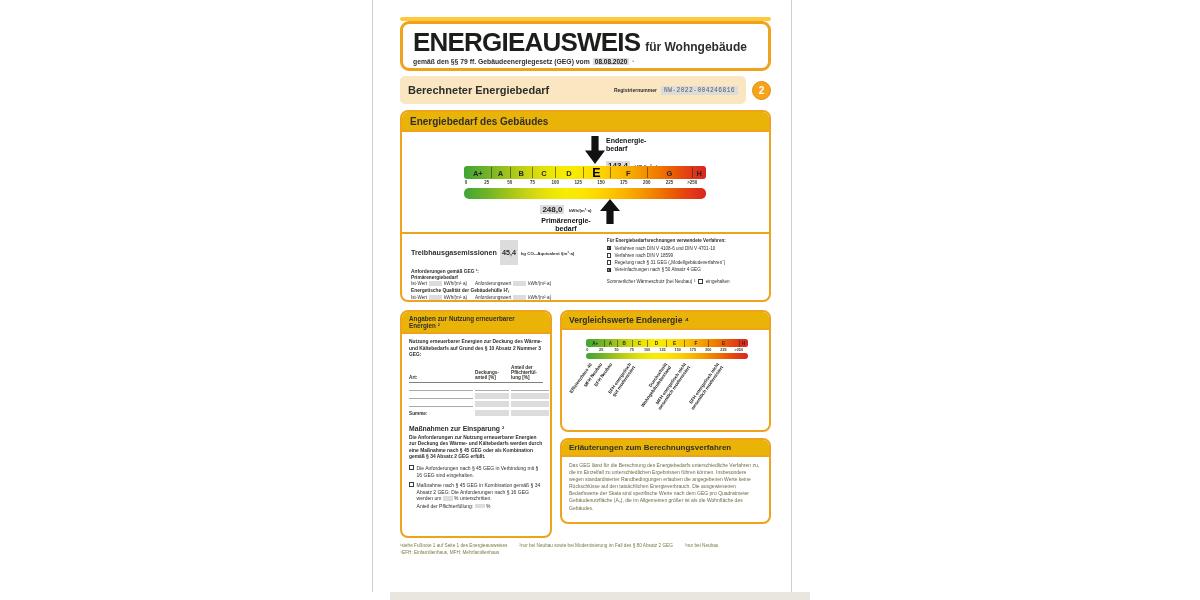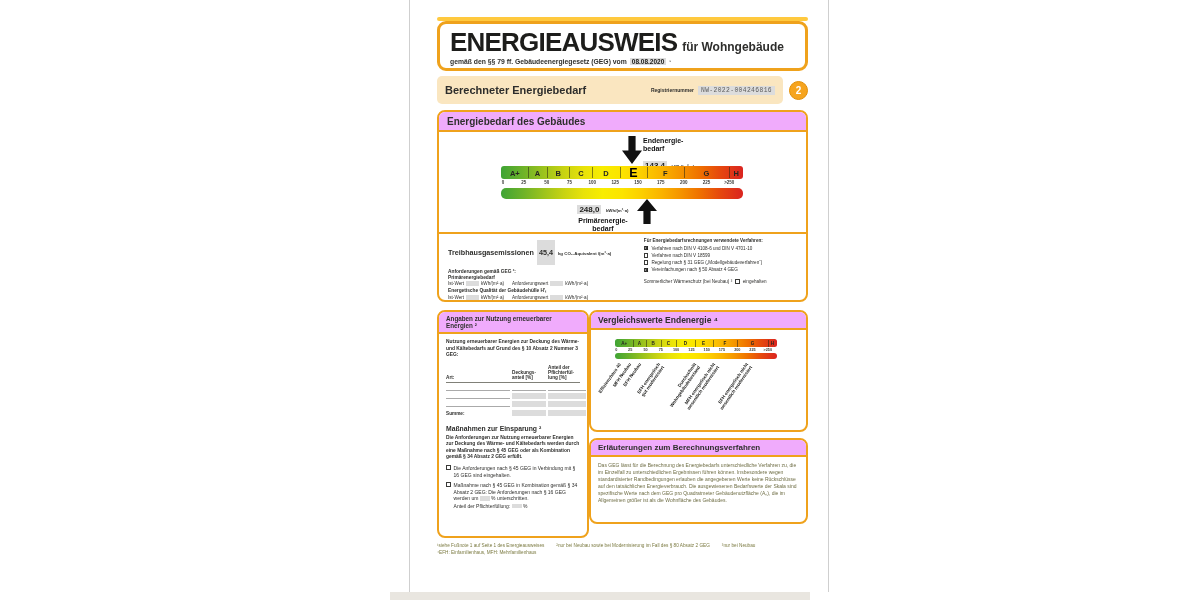--- a/index.html
+++ b/index.html
@@ -1,18 +1,18 @@
 <!DOCTYPE html>
 <html><head>
 <meta charset="utf-8">
 <style>
   * { margin:0; padding:0; box-sizing:border-box; }
   html,body { width:1200px; height:600px; background:#ffffff; font-family:"Liberation Sans",sans-serif; color:#2e2e2c; overflow:hidden; }
   .viewport { position:relative; width:1200px; height:600px; }
-  .page { position:absolute; left:409px; top:0; width:420px; height:592px; background:#fff; border-left:1px solid #cfcfcf; border-right:1px solid #cfcfcf; }
+  .page { position:absolute; left:372px; top:0; width:420px; height:592px; background:#fff; border-left:1px solid #cfcfcf; border-right:1px solid #cfcfcf; }
   .page-shadow { position:absolute; left:390px; top:592px; width:420px; height:8px; background:#e9e6e0; }
   .content { position:absolute; left:27px; top:0; width:371px; }
 
   .top-strip { height:4px; background:#ffc93e; margin-top:17px; border-radius:2px; }
 
   .title-box { border:3px solid #efa21c; border-radius:9px; background:#fff; height:50px; padding:5px 10px; }
   .title-line { display:flex; align-items:baseline; gap:5px; line-height:1; }
   .main-title { font-size:26px; font-weight:bold; letter-spacing:-0.8px; color:#1d1d1b; }
   .title-suffix { font-size:12px; font-weight:bold; }
   .subtitle { display:flex; align-items:center; gap:3px; margin-top:3px; font-size:6.8px; font-weight:bold; }
@@ -20,21 +20,21 @@
 
   .bar-row { display:flex; align-items:center; margin-top:5px; }
   .section-bar { flex:1; display:flex; justify-content:space-between; align-items:center; background:#fae6c0; border-radius:5px; height:28px; padding:0 8px; }
   .bar-title { font-size:11px; font-weight:bold; color:#2d2d2b; }
   .reg { display:flex; align-items:center; gap:4px; }
   .reg-label { font-size:5px; font-weight:bold; }
   .reg-value { font-family:"Liberation Mono",monospace; font-size:6.3px; background:#dcdcdc; color:#5c5c5c; padding:1px 3px; letter-spacing:.4px; }
   .page-badge { width:19px; height:19px; margin-left:6px; border-radius:50%; background:#f6a41e; border:1.5px solid #e28f06; color:#fff; font-size:10px; font-weight:bold; display:flex; align-items:center; justify-content:center; flex:none; }
 
   .box { background:#fff; border:2.5px solid #efa21c; border-radius:8px; overflow:hidden; }
-  .box-title { background:#f0abfc; border-bottom:2px solid #efa21c; font-weight:bold; color:#2f2f2d; font-size:10px; padding:3.5px 8px; }
+  .box-title { background:#eab308; border-bottom:2px solid #efa21c; font-weight:bold; color:#2f2f2d; font-size:10px; padding:3.5px 8px; }
   .main-box { margin-top:6px; height:192px; }
 
   .chart { position:relative; height:100px; }
   .scale { position:absolute; left:62px; top:34px; width:242px; }
   .band { position:relative; height:13px; border-radius:3px;
     background:linear-gradient(90deg,#3fa435 0%,#72b428 10%,#9ec41c 18%,#c8d312 26%,#e8e20a 34%,#f8ed00 42%,#fce400 50%,#fccf00 58%,#fab400 66%,#f59500 74%,#ef7100 82%,#e64a0d 90%,#da2420 100%); }
   .cls { position:absolute; top:50%; transform:translate(-50%,-50%); font-size:7.5px; font-weight:bold; color:#262620; }
   .cls.big { font-size:12.5px; color:#000; z-index:2; }
   .sep { position:absolute; top:1px; bottom:1px; width:1px; background:rgba(40,40,20,.55); }
   .ticks { position:relative; height:7px; margin-top:1px; }
@@ -71,21 +71,21 @@
   .vrow { display:flex; gap:3px; margin-bottom:2px; line-height:1.15; }
   .cb { width:4.6px; height:4.6px; border:0.8px solid #3a3a38; position:relative; flex:none; margin-top:0.4px; display:inline-block; background:#fff; }
   .cb[data-checked="true"]::before { content:"✕"; position:absolute; left:-0.6px; top:-1.6px; font-size:5.4px; font-weight:bold; color:#111; }
   .sommer { display:flex; align-items:center; gap:3px; margin-top:6px; }
 
   .ende-bar { margin-top:4px; height:23px; display:flex; align-items:center; padding:0 8px; }
   .ende-title { font-size:10.5px; font-weight:bold; color:#1f1f1d; }
   .ende-note { font-size:5px; font-weight:bold; margin-left:4px; }
   .ende-val { margin-left:auto; display:flex; align-items:baseline; gap:2px; }
 
-  .cols { display:flex; gap:0; margin-top:8px; }
+  .cols { display:flex; gap:8px; margin-top:8px; }
   .left-box { width:152px; height:228px; flex:none; }
   .left-box .box-title { font-size:6.3px; padding:3px 7px; }
   .rcol { flex:1; display:flex; flex-direction:column; gap:6px; }
   .verg-box { height:122px; }
   .verg-box .box-title { font-size:8.5px; padding:3px 7px; }
   .erl-box { height:86px; }
   .erl-box .box-title { font-size:8px; padding:3px 7px; }
 
   .pad { padding:5px 7px 0; }
   .intro { font-size:4.9px; font-weight:bold; line-height:1.35; }

